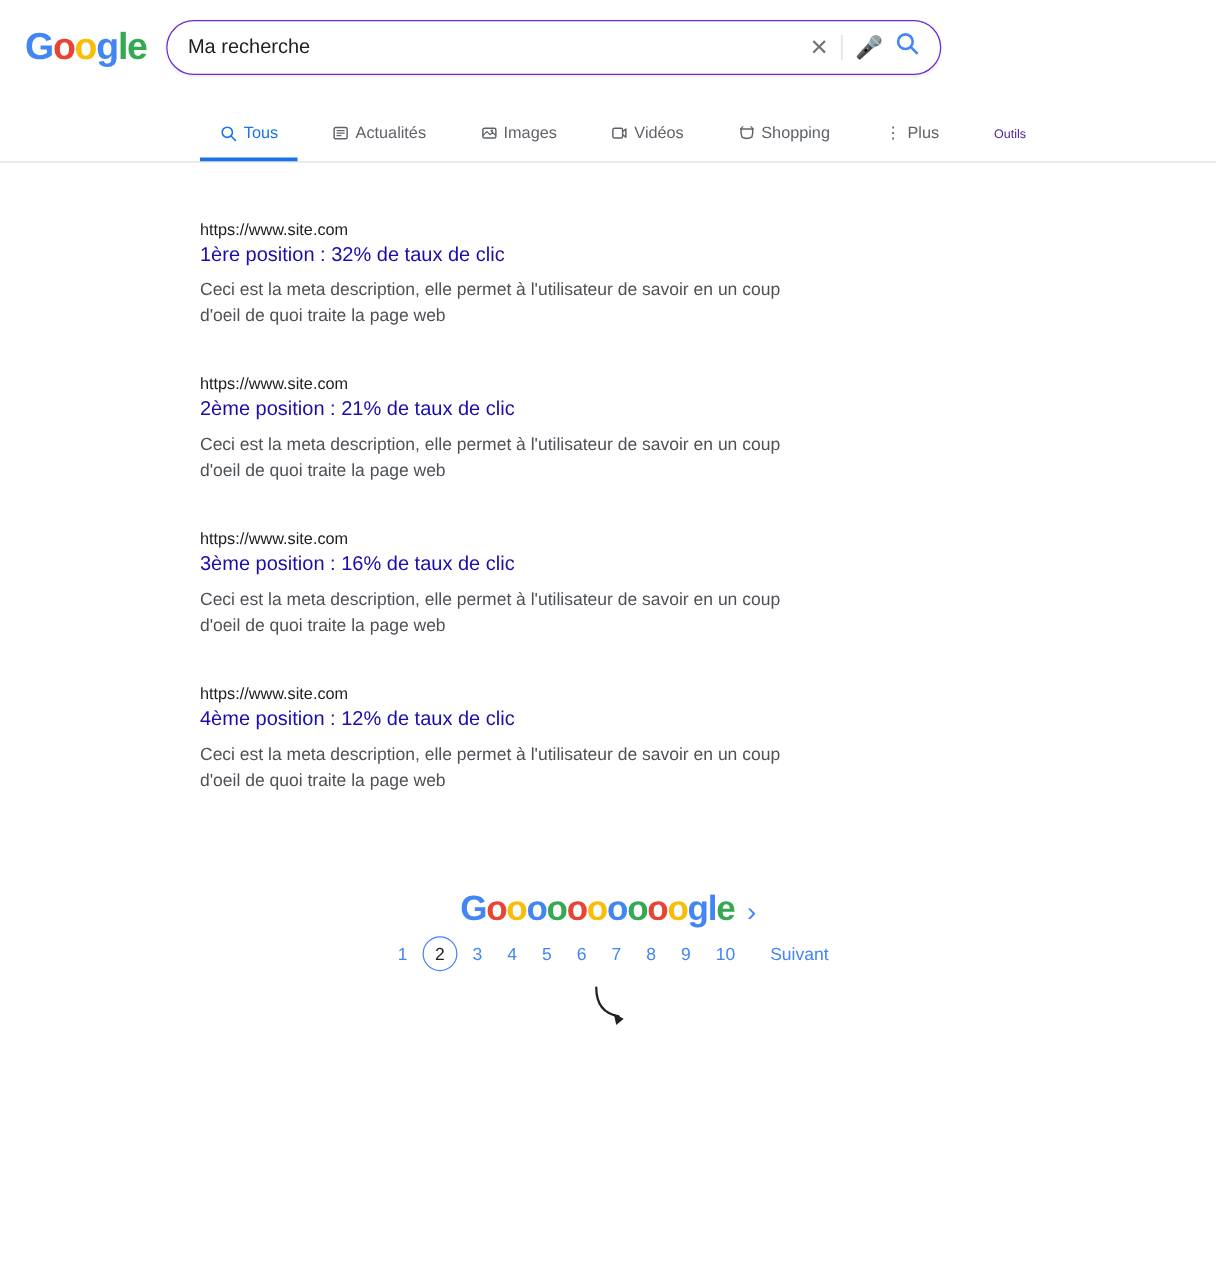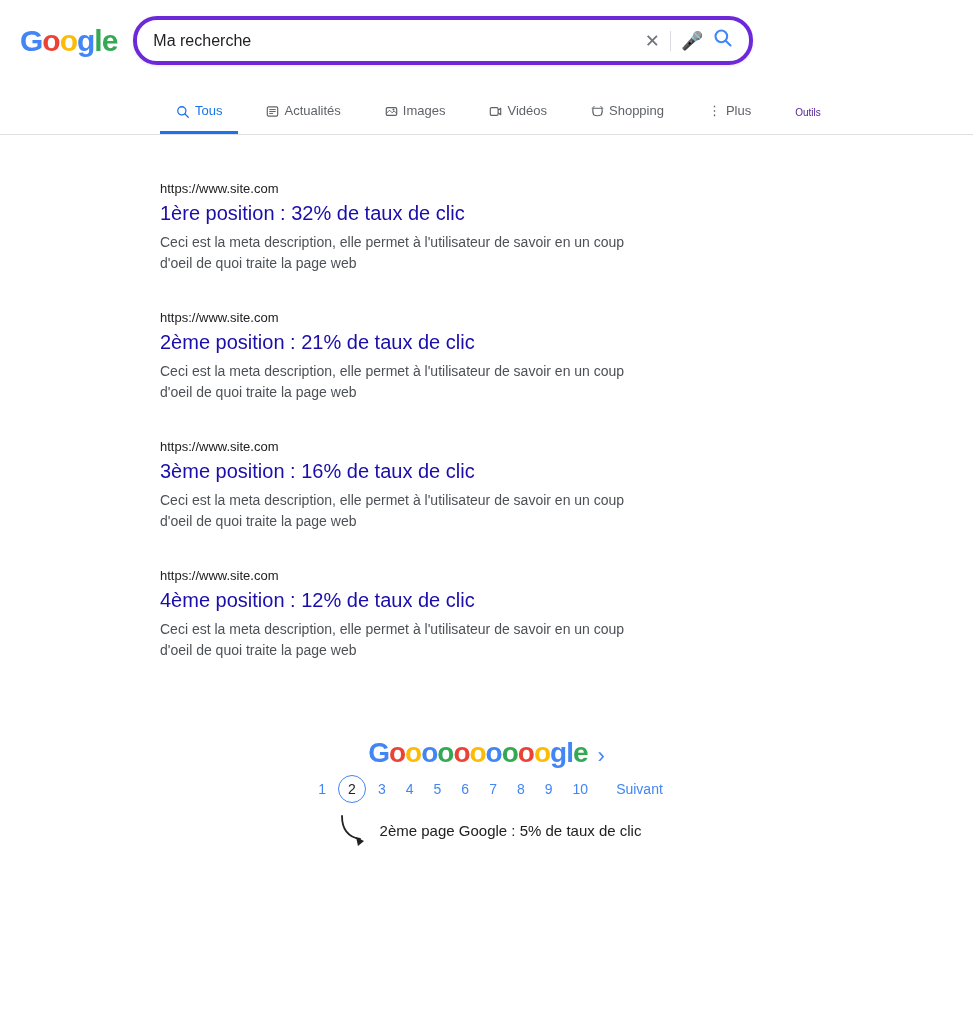--- a/index.html
+++ b/index.html
@@ -27,21 +27,21 @@
     .logo-g { color: #4285F4; }
     .logo-o1 { color: #EA4335; }
     .logo-o2 { color: #FBBC05; }
     .logo-o3 { color: #4285F4; }
     .logo-o4 { color: #34A853; }
     .logo-e { color: #34A853; }
 
     .search-bar {
       display: flex;
       align-items: center;
-      border: 4px solid #6d28d9;
+      border: 1px solid #6d28d9;
       border-radius: 24px;
       padding: 8px 16px;
       flex: 1;
       max-width: 620px;
       box-shadow: 0 1px 3px rgba(0,0,0,0.1);
       gap: 12px;
     }
     .search-input {
       border: none;
       outline: none;
@@ -118,21 +118,21 @@
     .result-item {
       margin-bottom: 36px;
       margin-top: 26px;
     }
     .result-url {
       font-size: 13px;
       color: #202124;
       margin-bottom: 4px;
     }
     .result-title {
-      font-size: 20px;
+      font-size: 16px;
       color: #1a0dab;
       cursor: pointer;
       margin-bottom: 6px;
       line-height: 1.3;
     }
     .result-desc {
       font-size: 14px;
       color: #4d5156;
       line-height: 1.5;
       max-width: 480px;
@@ -368,16 +368,15 @@
       <span class="page-num">10</span>
     </div>
     <span class="suivant-btn">Suivant</span>
   </div>
 
   <div class="annotation-box">
     <svg width="40" height="40" viewBox="0 0 40 40">
       <path d="M 10 5 Q 10 25 28 28" stroke="#202124" stroke-width="1.8" fill="none" stroke-linecap="round"></path>
       <polygon points="24,26 32,30 26,35" fill="#202124"></polygon>
     </svg>
-    <span class="annotation-text">2ème page Google : 5% de taux de clic</span>
   </div>
 
 </div>
 
 </body></html>

